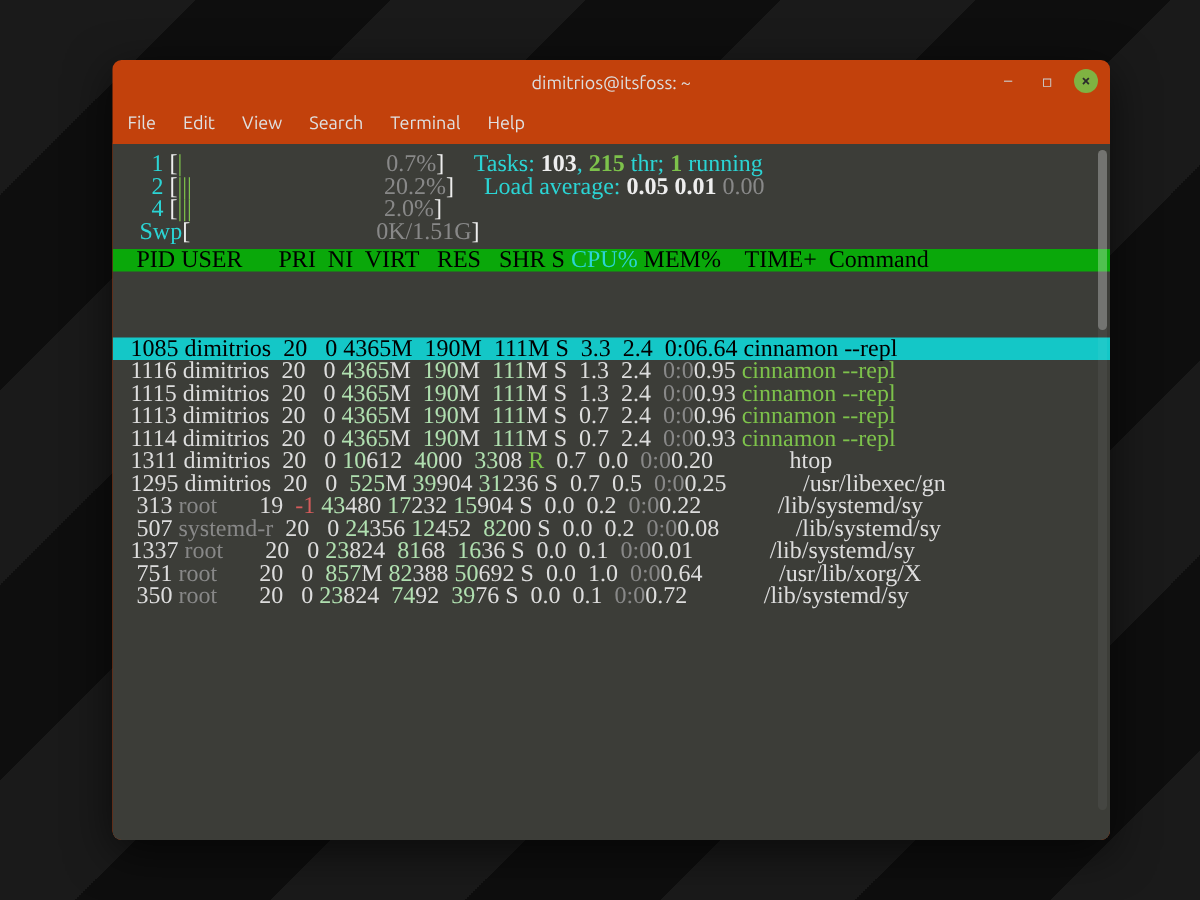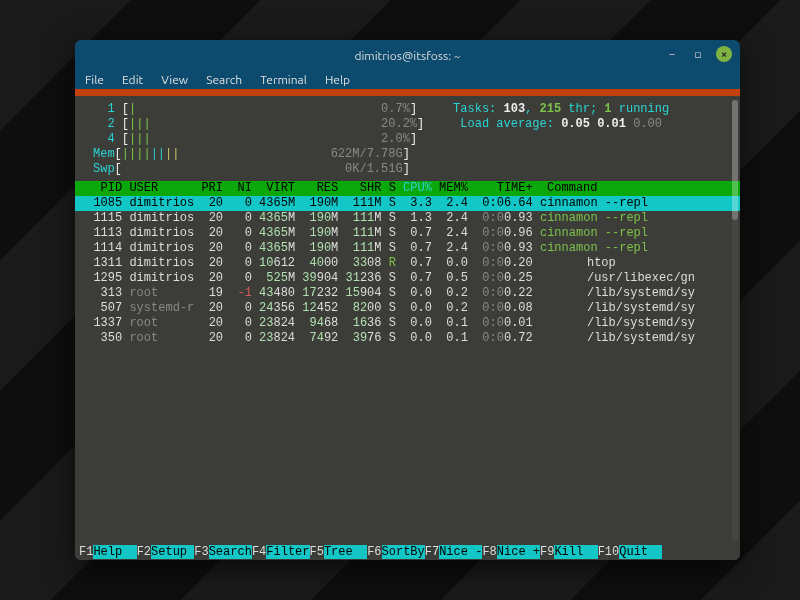--- a/index.html
+++ b/index.html
@@ -14,21 +14,21 @@
   .wallpaper {
     position: absolute; inset: 0;
     background:
       linear-gradient(135deg, #1a1a1a 25%, #0e0e0e 25%, #0e0e0e 50%, #1a1a1a 50%, #1a1a1a 75%, #0e0e0e 75%);
     background-size: 260px 260px;
   }
   .window {
     position: absolute;
     left: 75px; top: 40px;
     width: 665px; height: 520px;
-    background: #0c4a6e;
+    background: #c2410c;
     border-radius: 6px;
     box-shadow: 0 8px 30px rgba(0,0,0,0.6);
     display: flex; flex-direction: column;
     overflow: hidden;
   }
   .titlebar {
     height: 30px;
     display: flex; align-items: center; justify-content: center;
     position: relative;
     color: #ddd;
@@ -51,32 +51,32 @@
     font-weight: bold;
   }
   .menubar {
     height: 26px;
     display: flex; align-items: center;
     padding: 0 10px;
     gap: 18px;
     font-family: "Ubuntu","DejaVu Sans",sans-serif;
     font-size: 12px;
     color: #e0e0e0;
-    border-bottom: 7px solid #c2410c;
+    border-bottom: 1px solid #c2410c;
   }
   .terminal {
     flex: 1;
     background: #3c3d38;
     color: #ddd;
     padding: 6px 0 0 0;
     line-height: 15px;
     overflow: hidden;
     position: relative;
-    font-family: Liberation Mono, monospace;
-    font-size: 12px;
+    font-family: Liberation Serif, serif;
+    font-size: 16px;
   }
   .terminal .scrollbar {
     position: absolute; right: 2px; top: 4px; width: 6px; height: 440px;
     background: rgba(255,255,255,0.05);
     border-radius: 3px;
   }
   .terminal .scrollbar-thumb {
     position: absolute; right: 2px; top: 4px; width: 6px; height: 120px;
     background: rgba(255,255,255,0.25);
     border-radius: 3px;
@@ -99,20 +99,21 @@
   }
   .headerline .sortcol { color: #2bd4d4; }
   .proclist { }
   .procrow {
     white-space: pre;
     padding-left: 4px;
   }
   .procrow.sel {
     background: #14c7c7;
     color: #000;
+    margin-top: 44px;
   }
   .procrow .virt, .procrow .res, .procrow .shr { color: #b0e0b0; }
   .procrow .virtM, .procrow .resM, .procrow .shrM { color: #ddd; }
   .procrow .gray { color: #888; }
   .procrow .green { color: #7dc24b; }
   .procrow .cmd { color: #ddd; padding-left: 47px; }
   .procrow .cmdg { color: #7dc24b; }
   .procrow.sel .virt, .procrow.sel .res, .procrow.sel .shr,
   .procrow.sel .virtM, .procrow.sel .resM, .procrow.sel .shrM,
   .procrow.sel .cmd, .procrow.sel .cmdg, .procrow.sel .gray,
@@ -151,37 +152,37 @@
     <span>Search</span>
     <span>Terminal</span>
     <span>Help</span>
   </div>
 
   <div class="terminal">
     <div class="meters" id="meters">
         <div class="row"><span class="cyan">  1 </span><span class="white">[</span><span class="green">|</span><span>                                  </span><span class="gray">0.7%</span><span class="white">]</span>     <span class="cyan">Tasks: </span><span class="white bold">103</span><span class="cyan">, </span><span class="green bold">215</span><span class="cyan"> thr; </span><span class="green bold">1</span><span class="cyan"> running</span></div>
         <div class="row"><span class="cyan">  2 </span><span class="white">[</span><span class="green">|||</span><span>                                </span><span class="gray">20.2%</span><span class="white">]</span>     <span class="cyan">Load average: </span><span class="white bold">0.05</span> <span class="white bold">0.01</span> <span class="gray">0.00</span></div>
         <div class="row"><span class="cyan">  4 </span><span class="white">[</span><span class="green">|||</span><span>                                </span><span class="gray">2.0%</span><span class="white">]</span></div>
-        <div class="row"><span class="cyan">Mem</span><span class="white">[</span><span class="green">||||</span><span class="cyan">||</span><span class="yellow">||</span><span>                     </span><span class="gray">622M/7.78G</span><span class="white">]</span></div>
         <div class="row"><span class="cyan">Swp</span><span class="white">[</span><span>                               </span><span class="gray">0K/1.51G</span><span class="white">]</span></div>
       </div>
 
     <div class="headerline" id="headerline">   PID USER      PRI  NI  VIRT   RES   SHR S <span class="sortcol">CPU%</span> MEM%    TIME+  Command                              </div>
 
     <div class="proclist" id="proclist">
         <div class="procrow sel">  1085 <span class="">dimitrios </span> 20 <span class="">  0</span> <span class="virt">4365</span><span class="virtM">M</span> <span class="virt"> 190</span><span class="virtM">M</span> <span class="virt"> 111</span><span class="virtM">M</span> <span class="">S</span>  3.3  2.4  <span class="time0">0:0</span>6.64 <span class="cmdg">cinnamon --repl</span></div>
+        <div class="procrow">  1116 <span class="">dimitrios </span> 20 <span class="">  0</span> <span class="virt">4365</span><span class="virtM">M</span> <span class="virt"> 190</span><span class="virtM">M</span> <span class="virt"> 111</span><span class="virtM">M</span> <span class="">S</span>  1.3  2.4  <span class="time0">0:0</span>0.95 <span class="cmdg">cinnamon --repl</span></div>
         <div class="procrow">  1115 <span class="">dimitrios </span> 20 <span class="">  0</span> <span class="virt">4365</span><span class="virtM">M</span> <span class="virt"> 190</span><span class="virtM">M</span> <span class="virt"> 111</span><span class="virtM">M</span> <span class="">S</span>  1.3  2.4  <span class="time0">0:0</span>0.93 <span class="cmdg">cinnamon --repl</span></div>
         <div class="procrow">  1113 <span class="">dimitrios </span> 20 <span class="">  0</span> <span class="virt">4365</span><span class="virtM">M</span> <span class="virt"> 190</span><span class="virtM">M</span> <span class="virt"> 111</span><span class="virtM">M</span> <span class="">S</span>  0.7  2.4  <span class="time0">0:0</span>0.96 <span class="cmdg">cinnamon --repl</span></div>
         <div class="procrow">  1114 <span class="">dimitrios </span> 20 <span class="">  0</span> <span class="virt">4365</span><span class="virtM">M</span> <span class="virt"> 190</span><span class="virtM">M</span> <span class="virt"> 111</span><span class="virtM">M</span> <span class="">S</span>  0.7  2.4  <span class="time0">0:0</span>0.93 <span class="cmdg">cinnamon --repl</span></div>
         <div class="procrow">  1311 <span class="">dimitrios </span> 20 <span class="">  0</span> <span class="virt">10</span>612  <span class="virt">40</span>00  <span class="virt">33</span>08 <span class="green">R</span>  0.7  0.0  <span class="time0">0:0</span>0.20 <span class="cmd">htop</span></div>
         <div class="procrow">  1295 <span class="">dimitrios </span> 20 <span class="">  0</span> <span class="virt"> 525</span><span class="virtM">M</span> <span class="virt">39</span>904 <span class="virt">31</span>236 <span class="">S</span>  0.7  0.5  <span class="time0">0:0</span>0.25 <span class="cmd">/usr/libexec/gn</span></div>
         <div class="procrow">   313 <span class="gray">root      </span> 19 <span class="red"> -1</span> <span class="virt">43</span>480 <span class="virt">17</span>232 <span class="virt">15</span>904 <span class="">S</span>  0.0  0.2  <span class="time0">0:0</span>0.22 <span class="cmd">/lib/systemd/sy</span></div>
         <div class="procrow">   507 <span class="gray">systemd-r </span> 20 <span class="">  0</span> <span class="virt">24</span>356 <span class="virt">12</span>452  <span class="virt">82</span>00 <span class="">S</span>  0.0  0.2  <span class="time0">0:0</span>0.08 <span class="cmd">/lib/systemd/sy</span></div>
-        <div class="procrow">  1337 <span class="gray">root      </span> 20 <span class="">  0</span> <span class="virt">23</span>824  <span class="virt">94</span>68  <span class="virt">16</span>36 <span class="">S</span>  0.0  0.1  <span class="time0">0:0</span>0.01 <span class="cmd">/lib/systemd/sy</span></div>
+        <div class="procrow">  1337 <span class="gray">root      </span> 20 <span class="">  0</span> <span class="virt">23</span>824  <span class="virt">81</span>68  <span class="virt">16</span>36 <span class="">S</span>  0.0  0.1  <span class="time0">0:0</span>0.01 <span class="cmd">/lib/systemd/sy</span></div>
+        <div class="procrow">   751 <span class="gray">root      </span> 20 <span class="">  0</span> <span class="virt"> 857</span><span class="virtM">M</span> <span class="virt">82</span>388 <span class="virt">50</span>692 <span class="">S</span>  0.0  1.0  <span class="time0">0:0</span>0.64 <span class="cmd">/usr/lib/xorg/X</span></div>
         <div class="procrow">   350 <span class="gray">root      </span> 20 <span class="">  0</span> <span class="virt">23</span>824  <span class="virt">74</span>92  <span class="virt">39</span>76 <span class="">S</span>  0.0  0.1  <span class="time0">0:0</span>0.72 <span class="cmd">/lib/systemd/sy</span></div>
       </div>
 
-    <div class="fkeys" id="fkeys">F1<span class="lbl">Help  </span>F2<span class="lbl">Setup </span>F3<span class="lbl">Search</span>F4<span class="lbl">Filter</span>F5<span class="lbl">Tree  </span>F6<span class="lbl">SortBy</span>F7<span class="lbl">Nice -</span>F8<span class="lbl">Nice +</span>F9<span class="lbl">Kill  </span>F10<span class="lbl">Quit  </span></div>
 
     <div class="scrollbar"></div>
     <div class="scrollbar-thumb"></div>
   </div>
 </div>
 
 </body></html>

